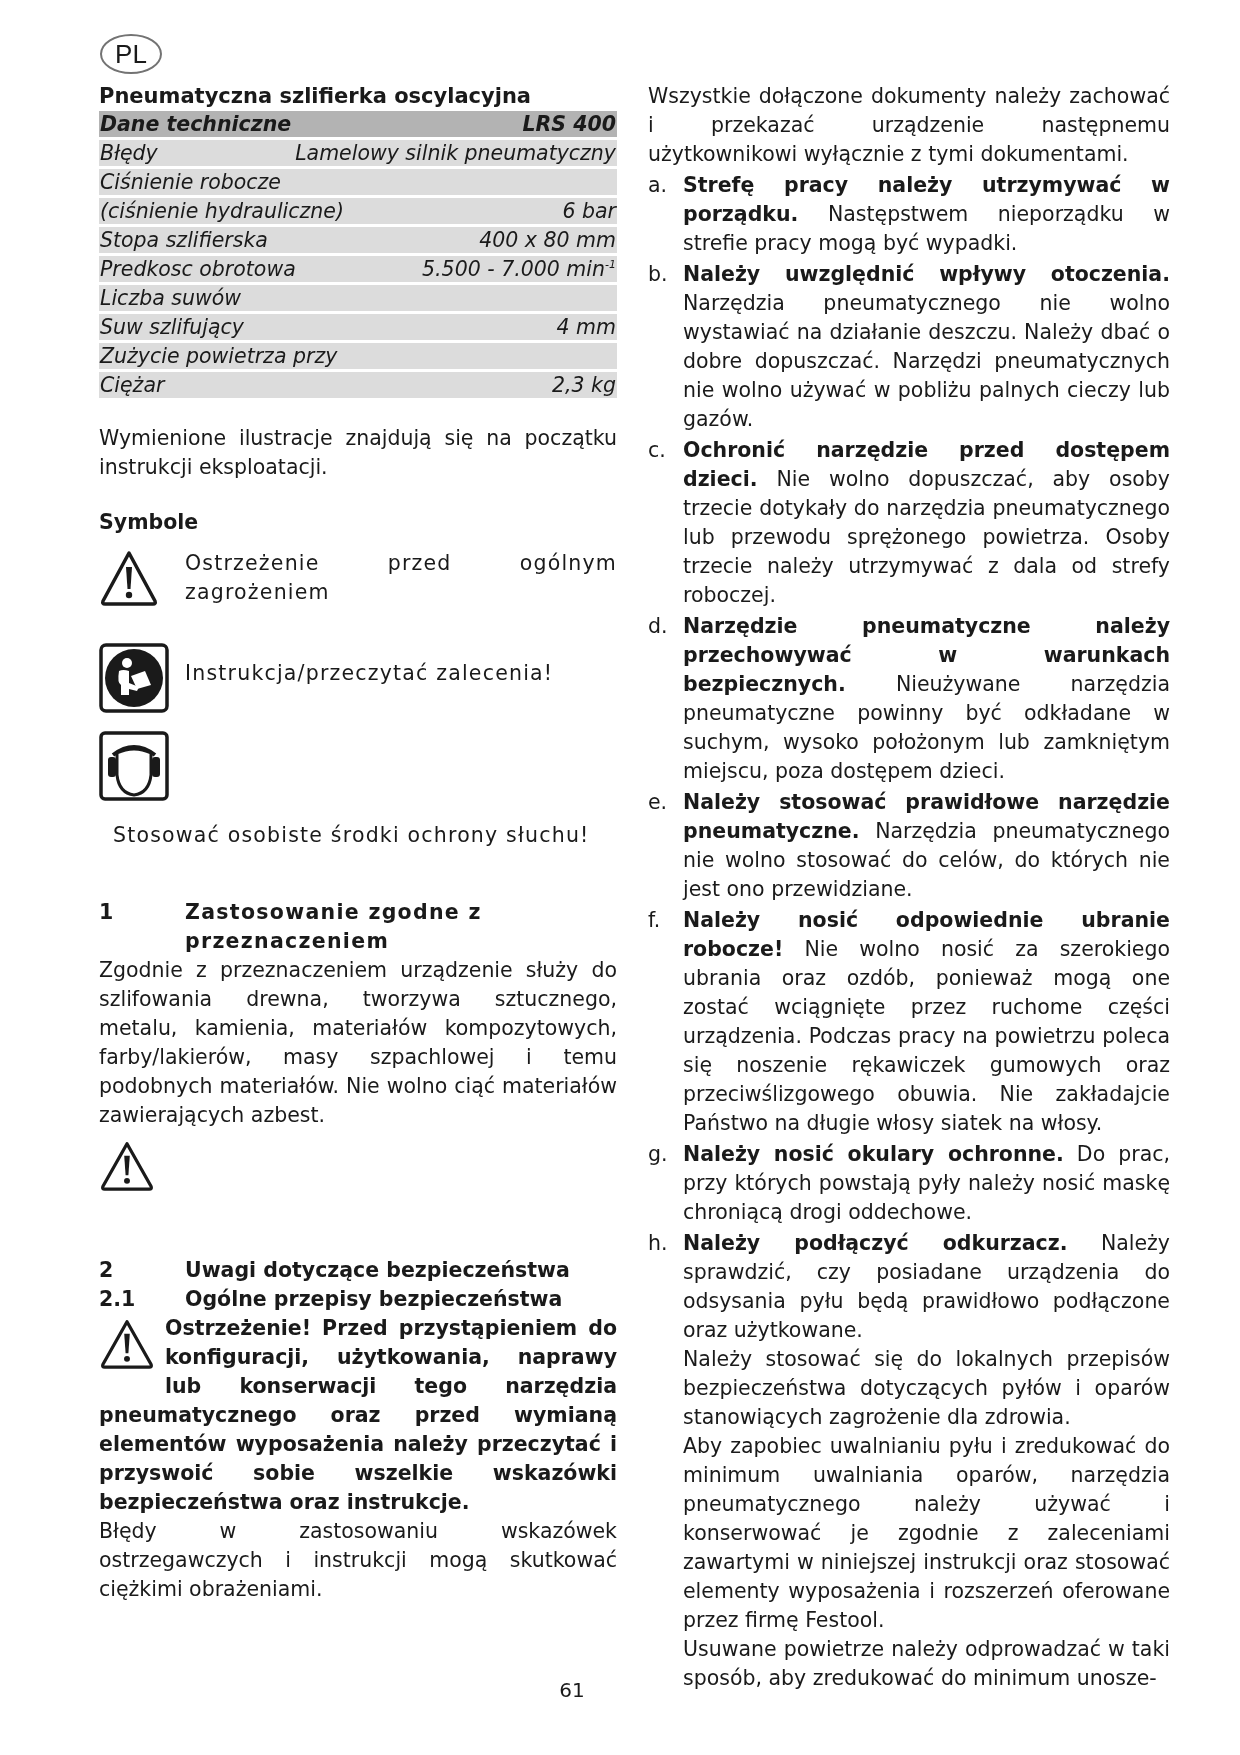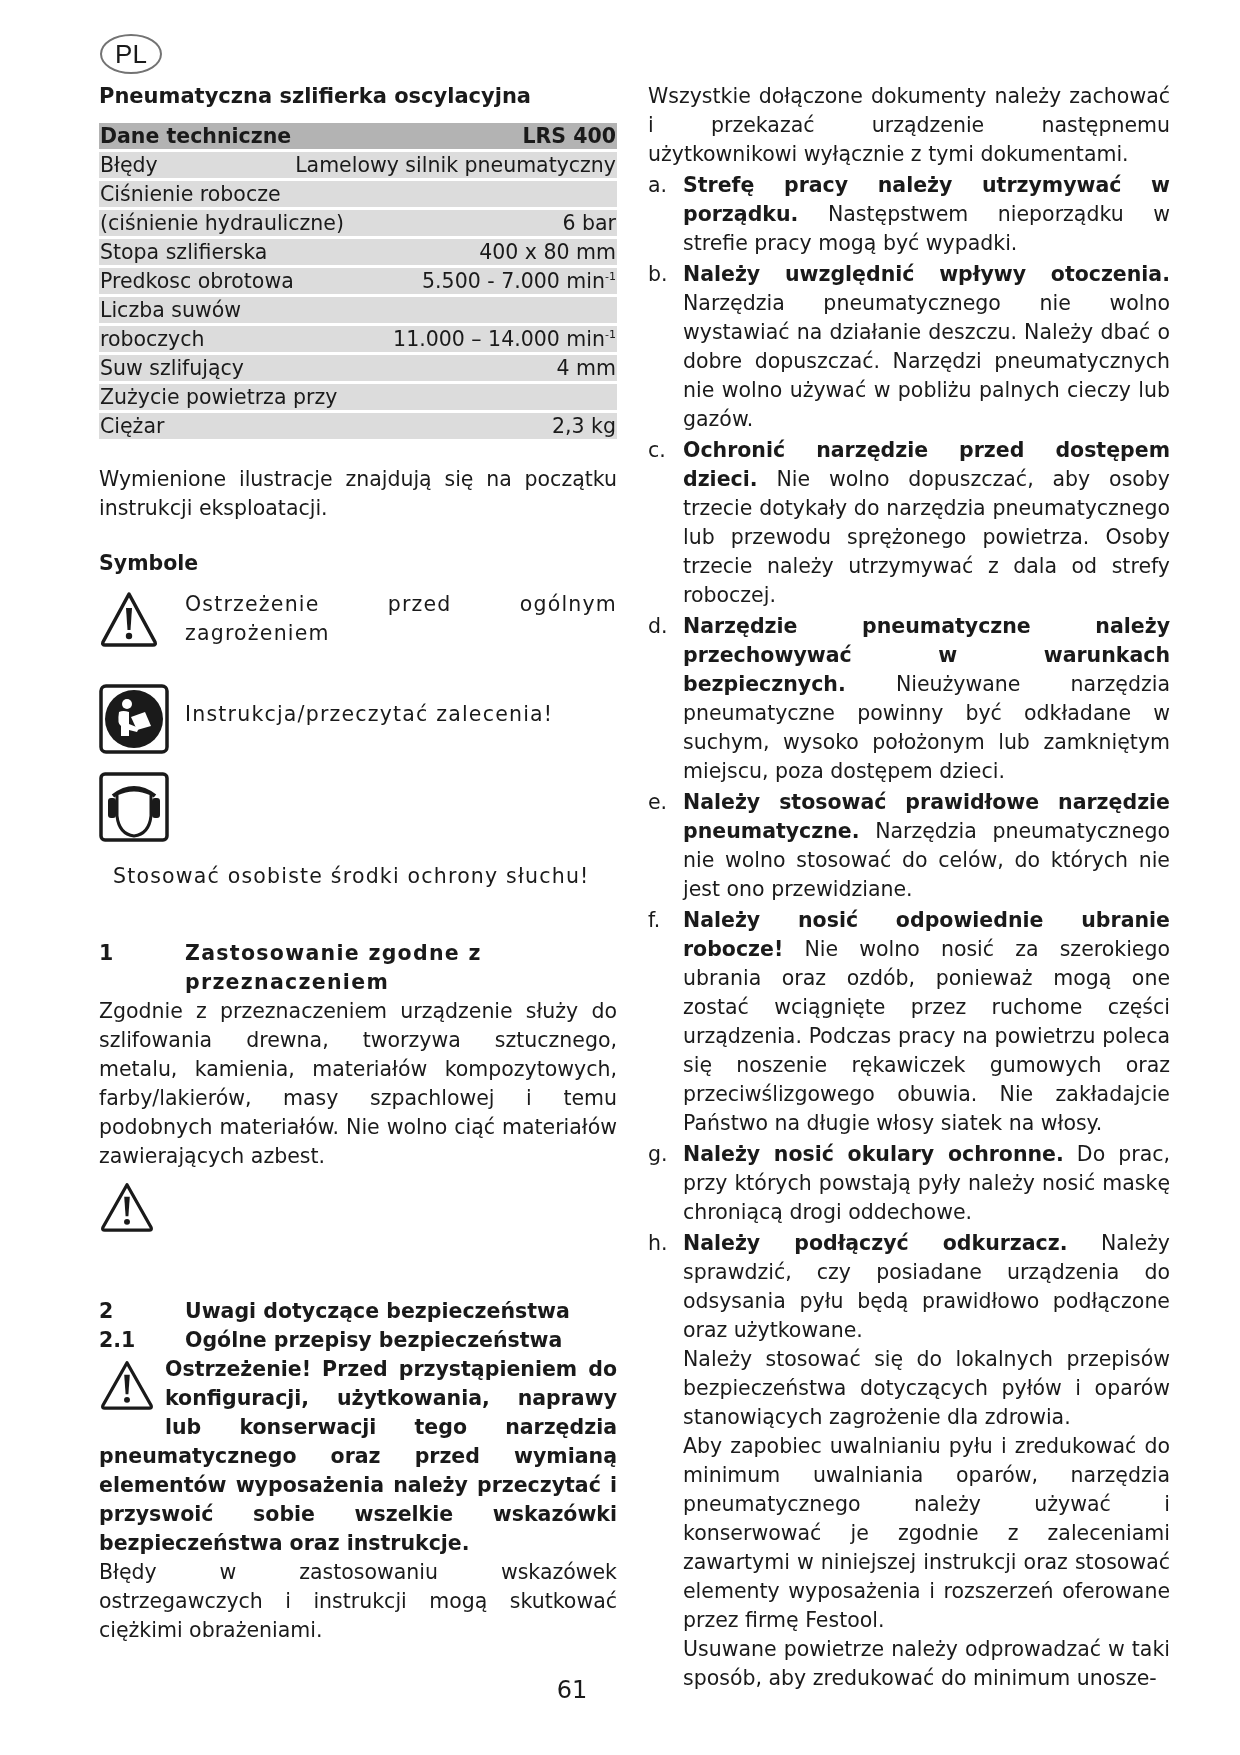--- a/index.html
+++ b/index.html
@@ -20,21 +20,21 @@
     display: flex; align-items: center; justify-content: center;
     font-size: 26px; line-height: 1; letter-spacing: 0px;
     font-family: "Liberation Sans", sans-serif;
   }
 
   .col-left { position: absolute; left: 99px; top: 82px; width: 518px; }
   .col-right { position: absolute; left: 648px; top: 82px; width: 522px; }
 
   .doc-title { font-weight: bold; font-size: 21px; line-height: 29px; }
 
-  .spec-table { width: 100%; margin-top: 12px; }
+  .spec-table { width: 100%; margin-top: 0; font-style: italic; }
   .spec-row {
     display: flex; justify-content: space-between; align-items: baseline;
     background: #dcdcdc; height: 26px; line-height: 26px; margin-bottom: 3px;
     padding: 0 1px; white-space: nowrap;
   }
   .spec-row.header { background: #b3b3b3; font-weight: bold; }
   .spec-row .val { text-align: right; }
   sup { font-size: 11px; line-height: 0; vertical-align: super; }
 
   .para { text-align: justify; }
@@ -51,21 +51,21 @@
 
   .warn-block { display: flex; align-items: flex-start; }
   .warn-block .txt { margin-left: 14px; flex: 1; text-align: justify; }
 
   .list-item { display: flex; margin-top: 2px; }
   .list-item .letter { width: 35px; flex: 0 0 35px; }
   .list-item .body { flex: 1; text-align: justify; }
   .list-item .body b { font-weight: bold; }
   .indent-para { margin-left: 35px; text-align: justify; }
 
-  .page-number { position: absolute; left: 0; width: 1144px; top: 1676px; text-align: center; font-size: 24px; }
+  .page-number { position: absolute; left: 0; width: 1144px; top: 1676px; text-align: center; font-size: 20px; }
 </style>
 </head>
 <body>
 
 <div class="page">
 
   <div class="lang-badge">PL</div>
 
   <div class="col-left">
     <div class="doc-title">Pneumatyczna szlifierka oscylacyjna</div>
@@ -91,24 +91,20 @@
         <span>Stopa szlifierska</span>
         <span class="val">400 x 80 mm</span>
       </div>
       <div class="spec-row">
         <span>Predkosc obrotowa</span>
         <span class="val"><span>5.500 - 7.000 min</span><sup>-1</sup></span>
       </div>
       <div class="spec-row">
         <span>Liczba suwów</span>
         <span class="val"></span>
-      </div>
-      <div class="spec-row">
-        <span>roboczych</span>
-        <span class="val"><span>11.000 – 14.000 min</span><sup>-1</sup></span>
       </div>
       <div class="spec-row">
         <span>Suw szlifujący</span>
         <span class="val">4 mm</span>
       </div>
       <div class="spec-row">
         <span>Zużycie powietrza przy</span>
         <span class="val"></span>
       </div>
       <div class="spec-row">

